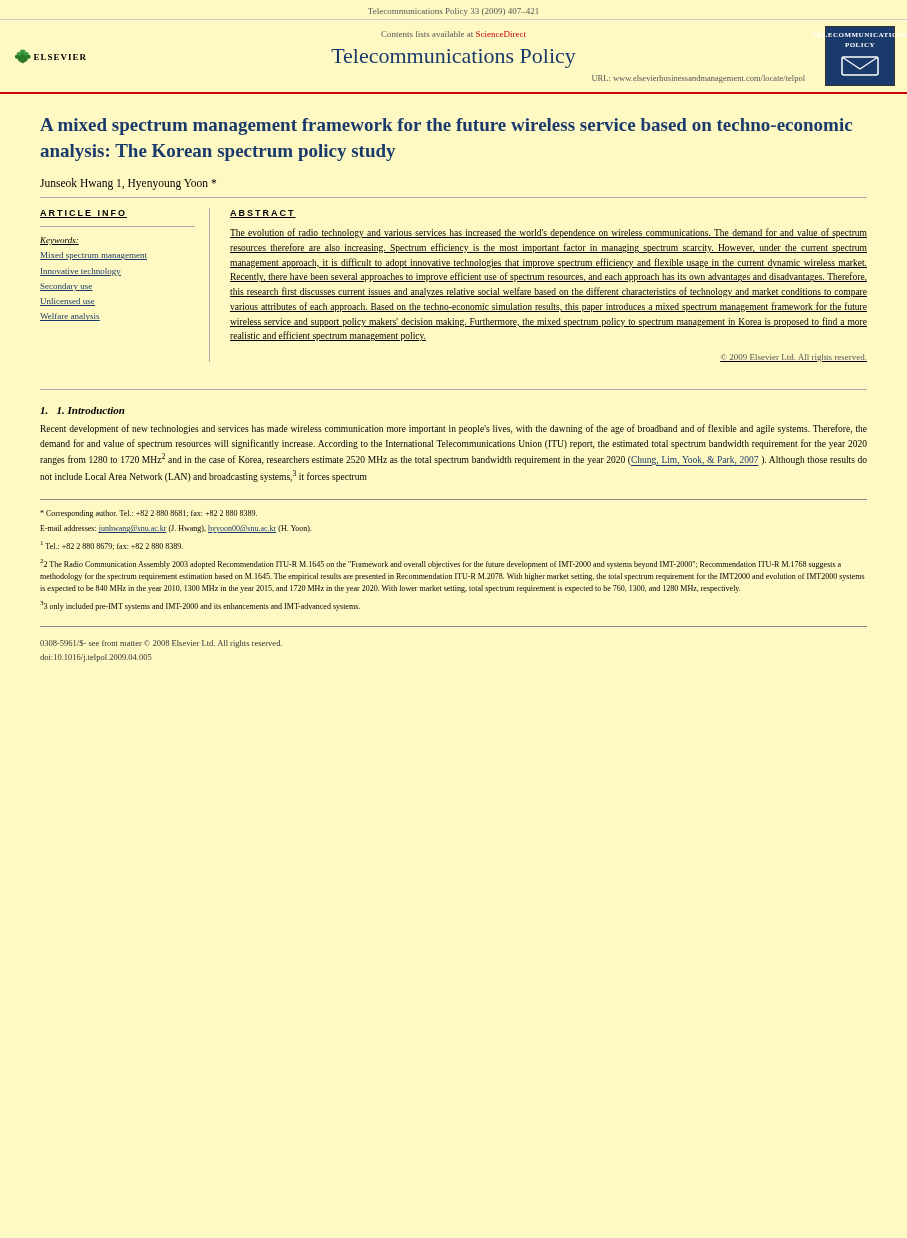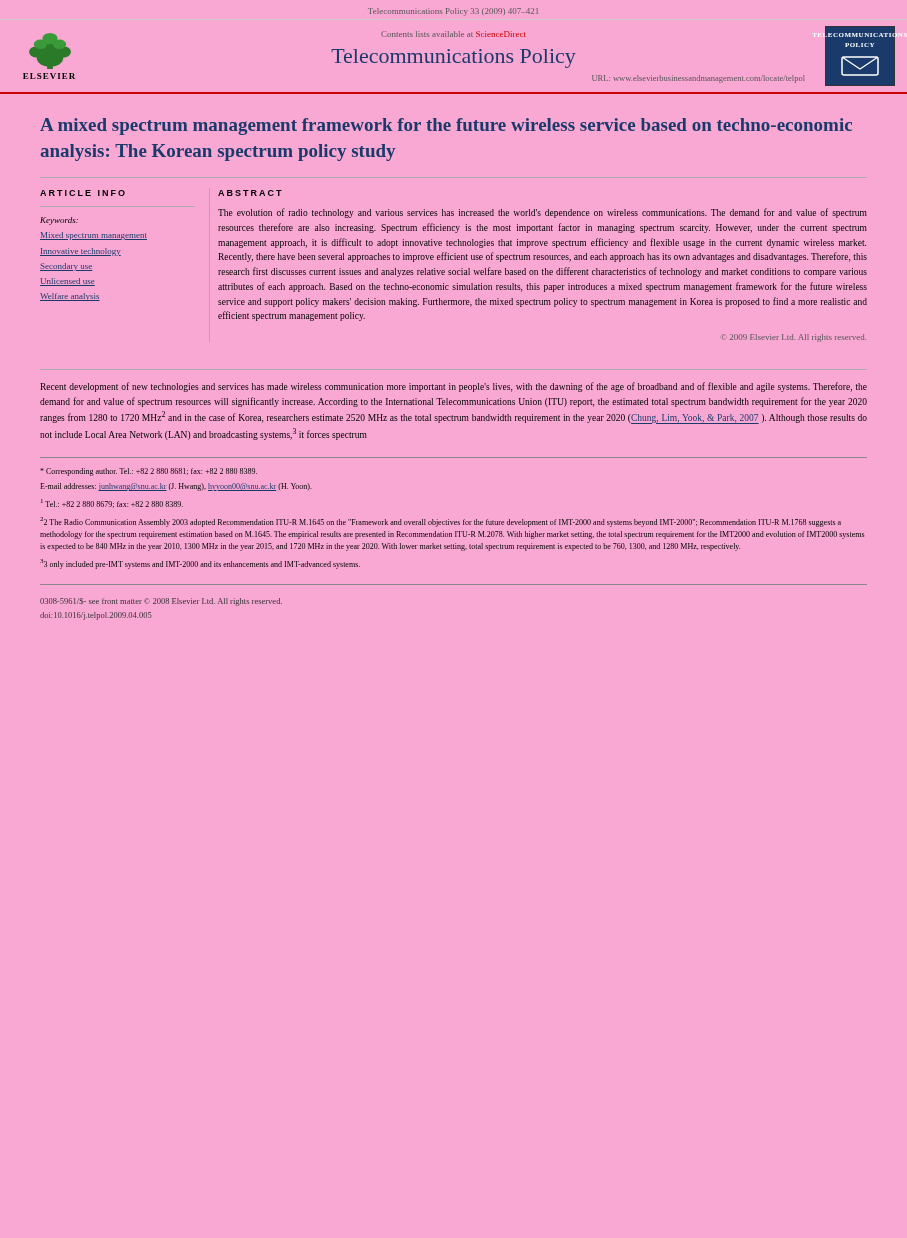--- a/index.html
+++ b/index.html
@@ -5,21 +5,21 @@
     * { margin: 0; padding: 0; box-sizing: border-box; }
     body {
       background: #f0f0f0;
       font-family: "Times New Roman", Times, serif;
       font-size: 10px;
       color: #000;
     }
     .page {
       width: 907px;
       min-height: 1238px;
-      background: #f9a8d4;
+      background: #fef9c3;
       margin: 0 auto;
       padding: 0;
       position: relative;
     }
     
     .top-bar {
       text-align: center;
       font-size: 9px;
       color: #555;
       padding: 6px 0 3px 0;
@@ -34,21 +34,21 @@
       gap: 10px;
     }
     .journal-header-left {
       width: 80px;
       flex-shrink: 0;
     }
     .journal-header-left .elsevier-logo {
       width: 75px;
       height: 55px;
       display: flex;
-      flex-direction: column;
+      flex-direction: row;
       align-items: center;
       justify-content: center;
     }
     .elsevier-tree {
       width: 60px;
       height: 38px;
     }
     .elsevier-text {
       font-size: 9px;
       font-weight: bold;
@@ -132,23 +132,24 @@
     }
     
     .divider {
       border: none;
       border-top: 1px solid #aaa;
       margin: 8px 0;
     }
     
     .two-col {
       display: flex;
-      gap: 8px;
+      gap: 20px;
       margin-top: 10px;
       margin-bottom: 27px;
+      text-decoration: underline;
     }
     .col-left {
       width: 170px;
       flex-shrink: 0;
       border-right: 1px solid #aaa;
       padding-right: 14px;
     }
     .col-right {
       flex: 1;
     }
@@ -287,20 +288,23 @@
           <polyline points="2,4 20,16 38,4" fill="none" stroke="#fff" stroke-width="1.2"></polyline>
         </svg>
       </div>
     </div>
   </div>
 
   <div class="article-content">
 
     <div class="article-title">A mixed spectrum management framework for the future wireless service based on techno-economic analysis: The Korean spectrum policy study</div>
 
+    <div class="authors">
+      <span>Junseok Hwang 1, Hyenyoung Yoon *</span>
+    </div>
 
 
     <hr class="divider">
 
     <div class="two-col">
 
       <div class="col-left">
         <div class="section-label">ARTICLE INFO</div>
         <hr class="divider">
         <div class="keywords-title">Keywords:</div>
@@ -316,20 +320,23 @@
       <div class="col-right">
         <div class="section-label">ABSTRACT</div>
         <div class="abstract-text">The evolution of radio technology and various services has increased the world's dependence on wireless communications. The demand for and value of spectrum resources therefore are also increasing. Spectrum efficiency is the most important factor in managing spectrum scarcity. However, under the current spectrum management approach, it is difficult to adopt innovative technologies that improve spectrum efficiency and flexible usage in the current dynamic wireless market. Recently, there have been several approaches to improve efficient use of spectrum resources, and each approach has its own advantages and disadvantages. Therefore, this research first discusses current issues and analyzes relative social welfare based on the different characteristics of technology and market conditions to compare various attributes of each approach. Based on the techno-economic simulation results, this paper introduces a mixed spectrum management framework for the future wireless service and support policy makers' decision making. Furthermore, the mixed spectrum policy to spectrum management in Korea is proposed to find a more realistic and efficient spectrum management policy.</div>
         <div class="copyright-line">© 2009 Elsevier Ltd. All rights reserved.</div>
       </div>
 
     </div>
 
     <hr class="bottom-divider">
 
+    <div class="section-heading">
+      <span>1.</span>&nbsp;&nbsp;&nbsp;<span style="font-style:italic;">1.   Introduction</span>
+    </div>
 
     <div class="body-text">
       <span>Recent development of new technologies and services has made wireless communication more important in people's lives, with the dawning of the age of broadband and of flexible and agile systems. Therefore, the demand for and value of spectrum resources will significantly increase. According to the International Telecommunications Union (ITU) report, the estimated total spectrum bandwidth requirement for the year 2020 ranges from 1280 to 1720 MHz</span><sup>2</sup><span> and in the case of Korea, researchers estimate 2520 MHz as the total spectrum bandwidth requirement in the year 2020 (</span><span class="link">Chung, Lim, Yook, &amp; Park, 2007</span><span> ). Although those results do not include Local Area Network (LAN) and broadcasting systems,</span><sup>3</sup><span> it forces spectrum</span>
     </div>
 
     <hr class="footnotes-divider">
 
     <div>
       <div class="footnote">
         <span>* Corresponding author. Tel.: +82 2 880 8681; fax: +82 2 880 8389.</span>

